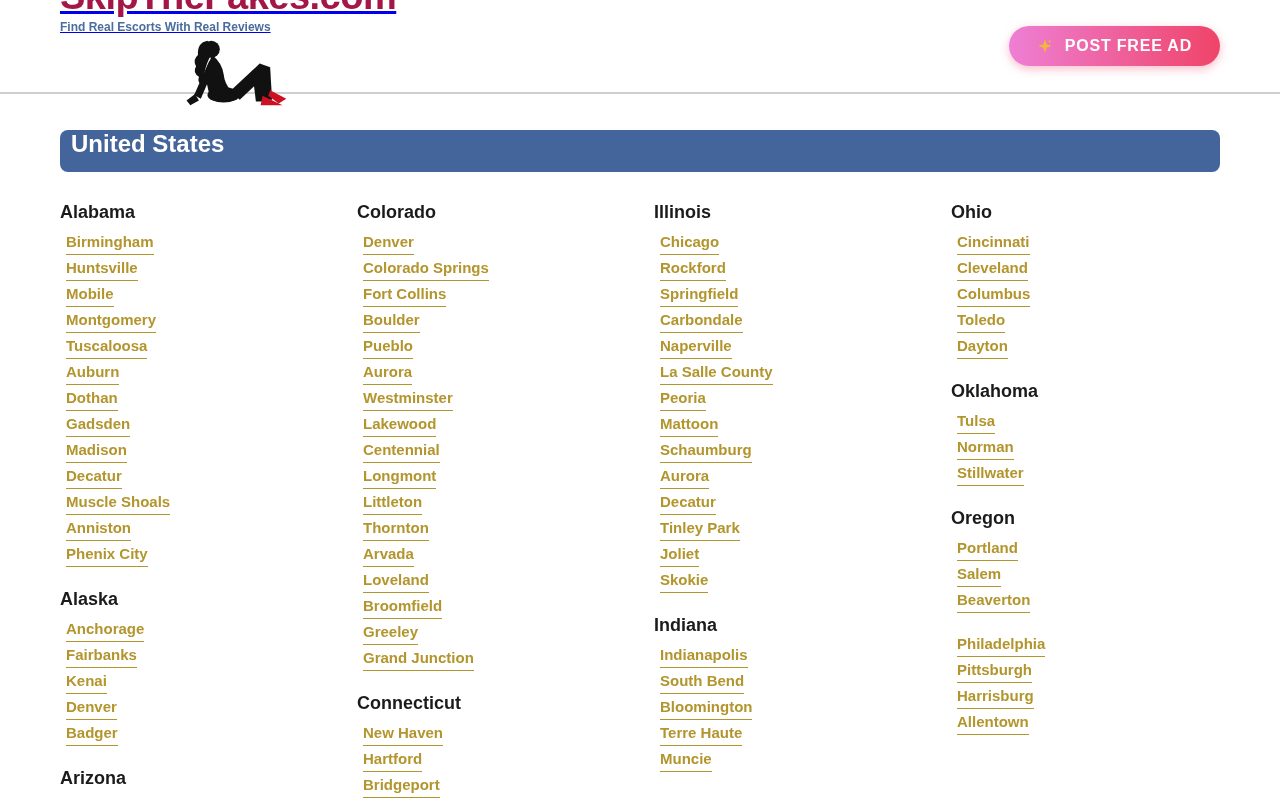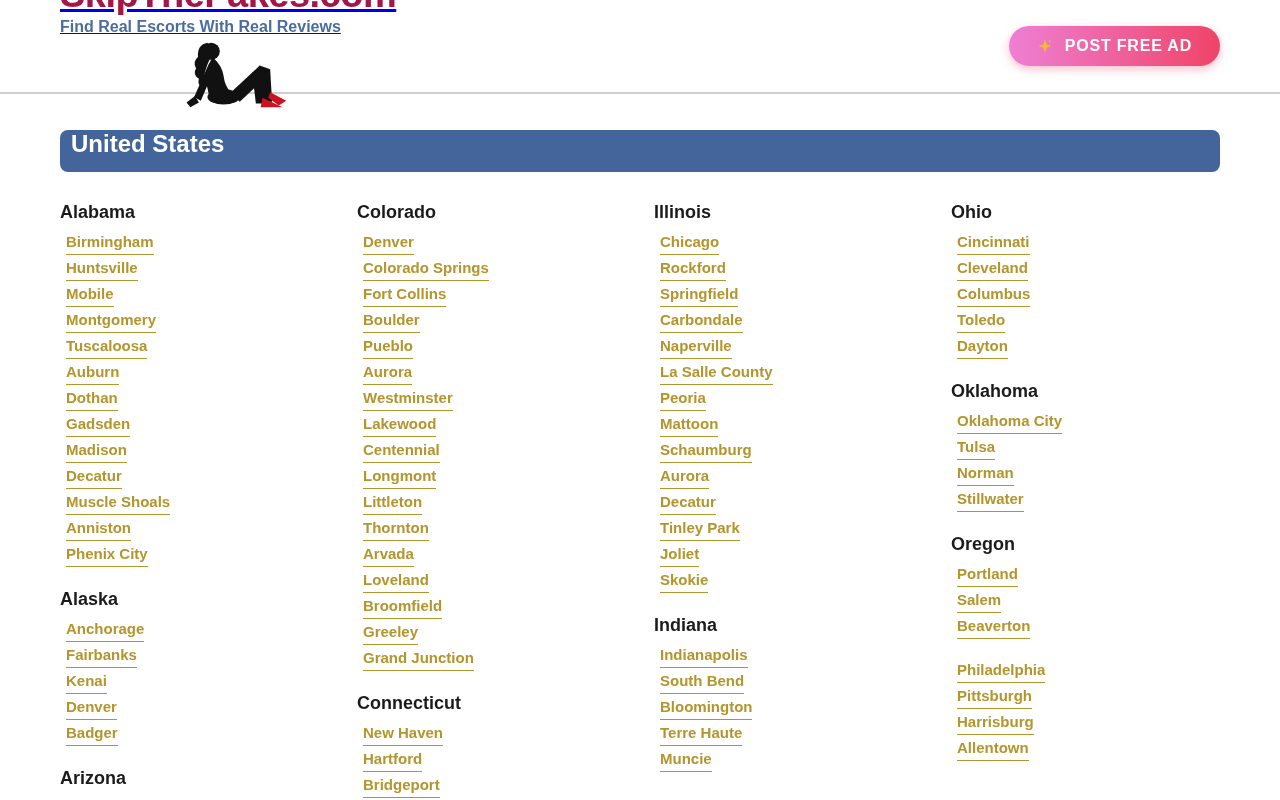--- a/index.html
+++ b/index.html
@@ -16,21 +16,21 @@
     display:flex; align-items:center; justify-content:space-between;
     border-bottom:2px solid #cfcfcf; background:#fff;
   }
   .logo-wrap { display:flex; align-items:center;flex-direction:column; }
   .logo-text {}
   .logo-title {
     font-size:38px; font-weight:700; color:#a51648;
     letter-spacing:-0.5px; line-height:1.1;
   }
   .logo-tagline {
-    font-size:16px; font-weight:700; color:#4a6d9e; margin-top:3px;
+    font-size:12px; font-weight:700; color:#4a6d9e; margin-top:3px;
   }
   .logo-figure { margin-left:14px; margin-top:2px; }
 
   .post-ad-btn {
     display:flex; align-items:center; gap:12px;
     border:none; cursor:pointer;
     padding:11px 28px; border-radius:24px;
     background:linear-gradient(90deg,#ee7fd4 0%,#ef4468 100%);
     color:#ffffff; font-family:"Liberation Sans", sans-serif;
     font-size:16px; font-weight:700; letter-spacing:0.8px;
@@ -216,21 +216,20 @@
             <li class="city-item"><a class="city-link" href="#">Cincinnati</a></li>
             <li class="city-item"><a class="city-link" href="#">Cleveland</a></li>
             <li class="city-item"><a class="city-link" href="#">Columbus</a></li>
             <li class="city-item"><a class="city-link" href="#">Toledo</a></li>
             <li class="city-item"><a class="city-link" href="#">Dayton</a></li>
           </ul>
         </section>
         <section class="state-group">
           <h2 class="state-name">Oklahoma</h2>
           <ul class="city-list">
-            <li class="city-item"><a class="city-link" href="#">Oklahoma City</a></li>
             <li class="city-item"><a class="city-link" href="#">Tulsa</a></li>
             <li class="city-item"><a class="city-link" href="#">Norman</a></li>
             <li class="city-item"><a class="city-link" href="#">Stillwater</a></li>
           </ul>
         </section>
         <section class="state-group">
           <h2 class="state-name">Oregon</h2>
           <ul class="city-list">
             <li class="city-item"><a class="city-link" href="#">Portland</a></li>
             <li class="city-item"><a class="city-link" href="#">Salem</a></li>

